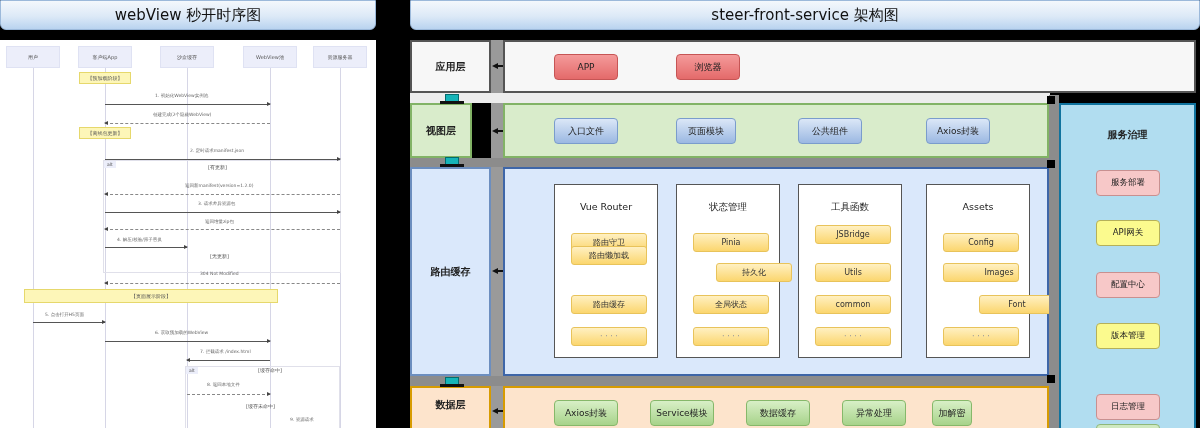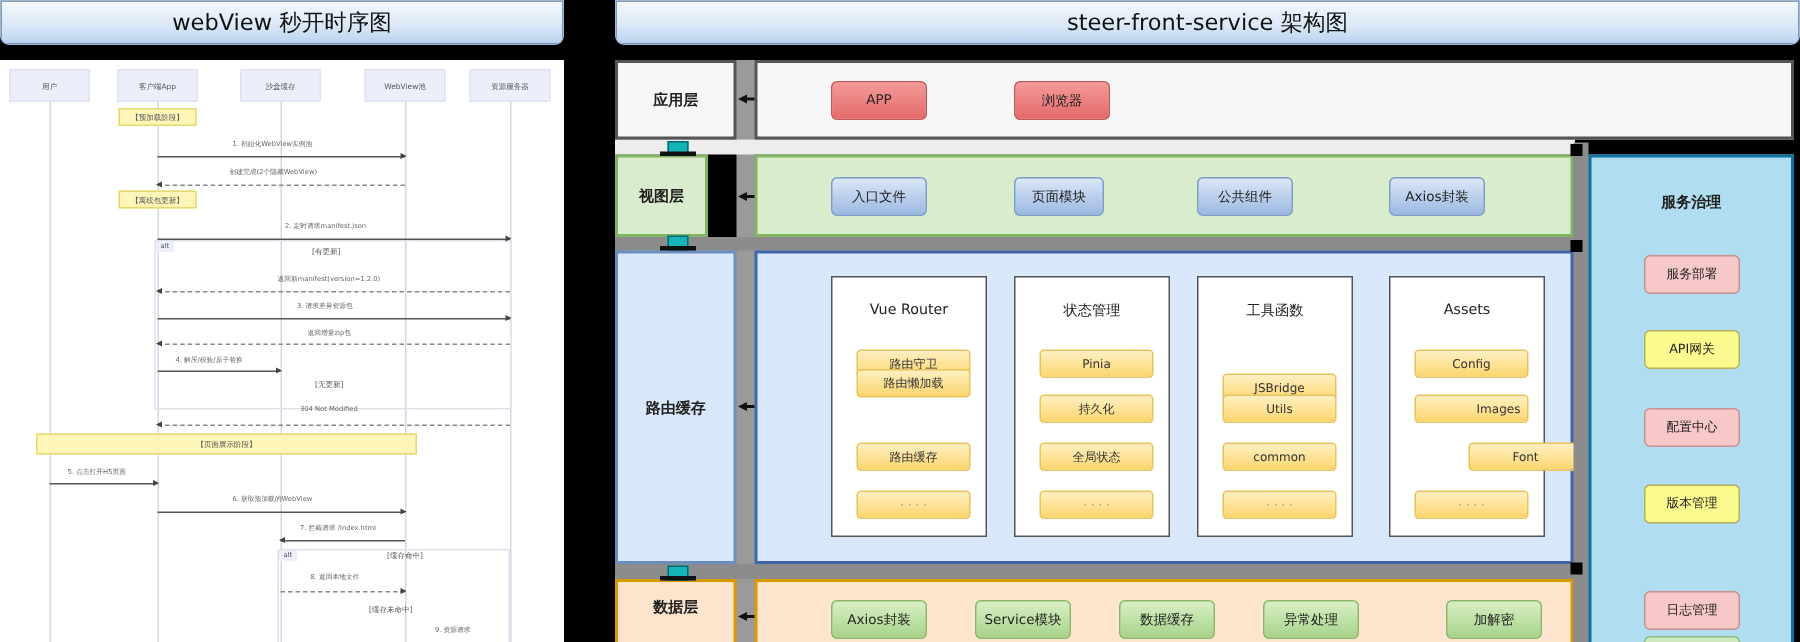--- a/index.html
+++ b/index.html
@@ -204,33 +204,33 @@
     </div>
   <div class="chip" style="top:142px; color:#999;">
       <span>· · · ·</span>
     </div>
 </div>
 <div class="card" style="left:676px;">
   <div class="card-title">状态管理</div>
   <div class="chip" style="top:48px;">
       <span>Pinia</span>
     </div>
-  <div class="chip" style="top:78px;">
+  <div class="chip" style="top:78px;margin-left:23px;">
       <span>持久化</span>
     </div>
   <div class="chip" style="top:110px;">
       <span>全局状态</span>
     </div>
   <div class="chip" style="top:142px; color:#999;">
       <span>· · · ·</span>
     </div>
 </div>
 <div class="card" style="left:798px;">
   <div class="card-title">工具函数</div>
-  <div class="chip" style="top:64px;">
+  <div class="chip" style="top:40px;">
       <span>JSBridge</span>
     </div>
   <div class="chip" style="top:78px;">
       <span>Utils</span>
     </div>
   <div class="chip" style="top:110px;">
       <span>common</span>
     </div>
   <div class="chip" style="top:142px; color:#999;">
       <span>· · · ·</span>
@@ -261,21 +261,21 @@
   </div>
 <div class="btn btn-green" style="left:650px; top:400px; width:64px;">
     <span>Service模块</span>
   </div>
 <div class="btn btn-green" style="left:746px; top:400px; width:64px;">
     <span>数据缓存</span>
   </div>
 <div class="btn btn-green" style="left:842px; top:400px; width:64px;">
     <span>异常处理</span>
   </div>
-<div class="btn btn-green" style="left:964px; top:400px; width:64px;font-family:Liberation Serif, serif;">
+<div class="btn btn-green" style="left:932px; top:400px; width:40px;font-family:Liberation Serif, serif;">
     <span>加解密</span>
   </div>
 
 <div class="sep" style="left:1049px; top:95px; width:10px; height:333px; background:#8c8c8c;"></div>
 <div class="layer-body" style="left:1059px; top:103px; width:137px; height:330px; background:#b1ddf0; border-color:#10739e;"></div>
 <div class="abs" style="left:1059px; top:128px; width:137px; text-align:center; font-size:10px; font-weight:bold; color:#222;">服务治理</div>
 <div class="svc-btn svc-pink" style="top:170px;">
     <span>服务部署</span>
   </div>
 <div class="svc-btn svc-yellow" style="top:220px;">

